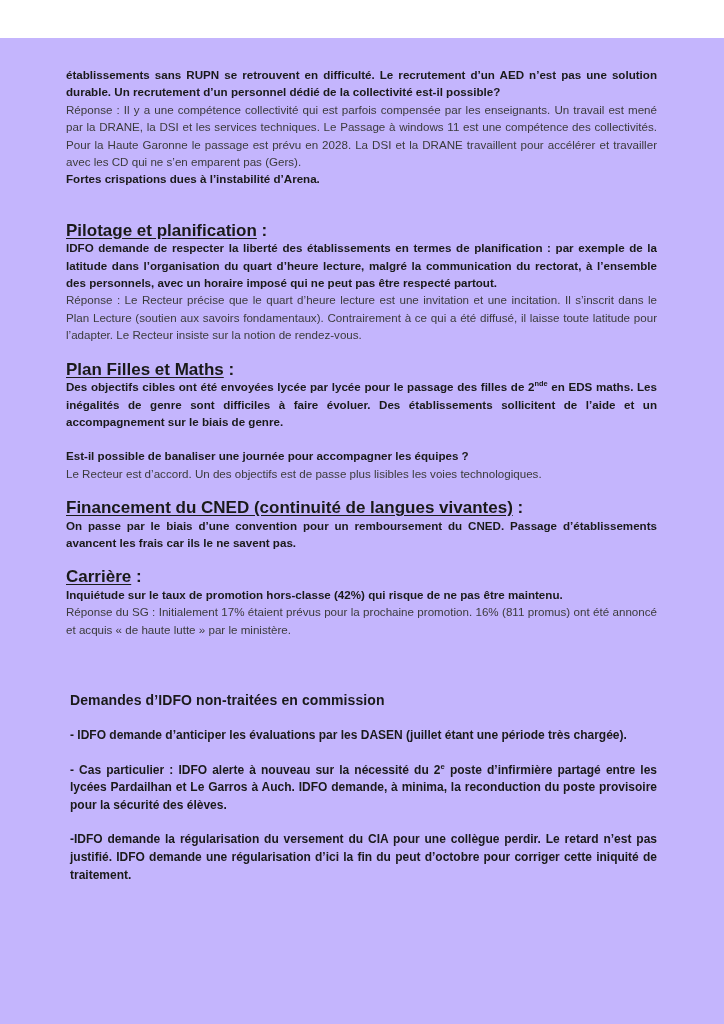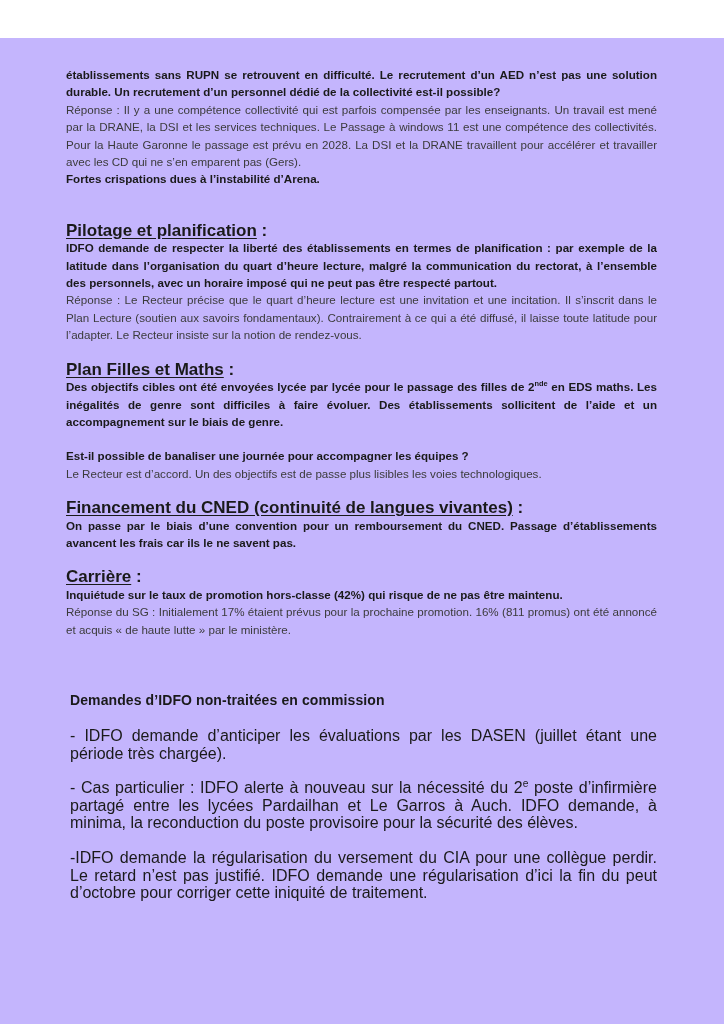--- a/index.html
+++ b/index.html
@@ -57,23 +57,23 @@
     margin: 0 0 0 4px;
     font-size: 14px;
     line-height: 20px;
     font-weight: bold;
     color: #1a1a1a;
     letter-spacing: 0.1px;
   }
   .dash-item {
     margin: 0 0 0 4px;
     width: 587px;
-    font-size: 16px;
+    font-size: 12px;
     line-height: 17.6px;
-    font-weight: normal;
+    font-weight: bold;
     color: #1a1a1a;
     text-align: justify;
     text-justify: inter-word;
   }
   sup {
     font-size: 0.64em;
     vertical-align: super;
     line-height: 0;
   }
 </style>

